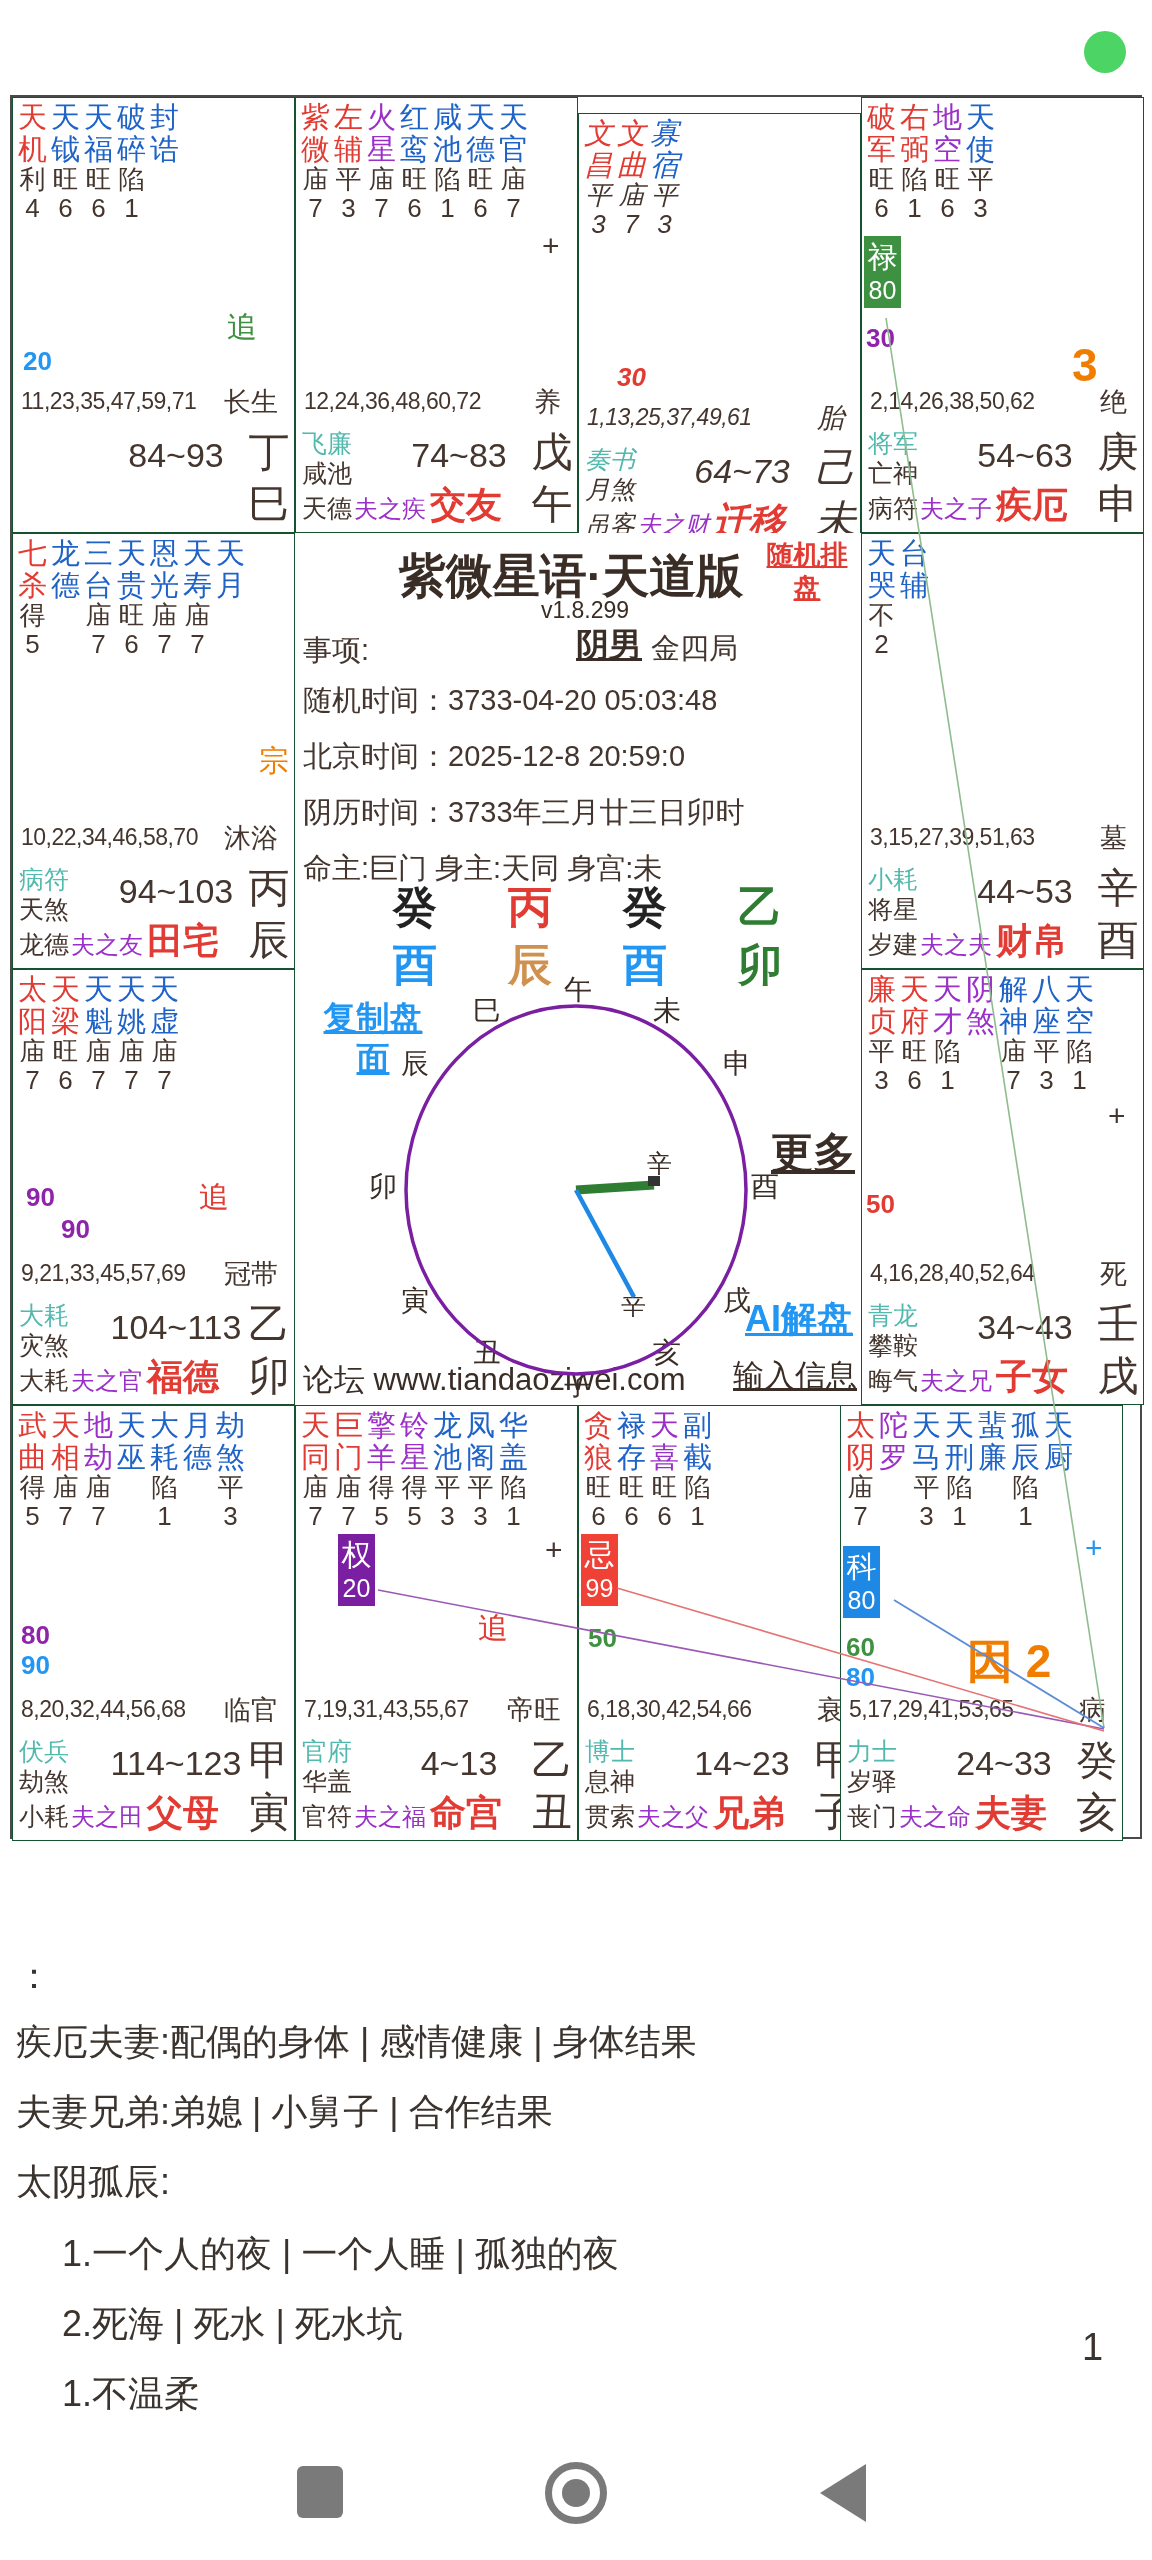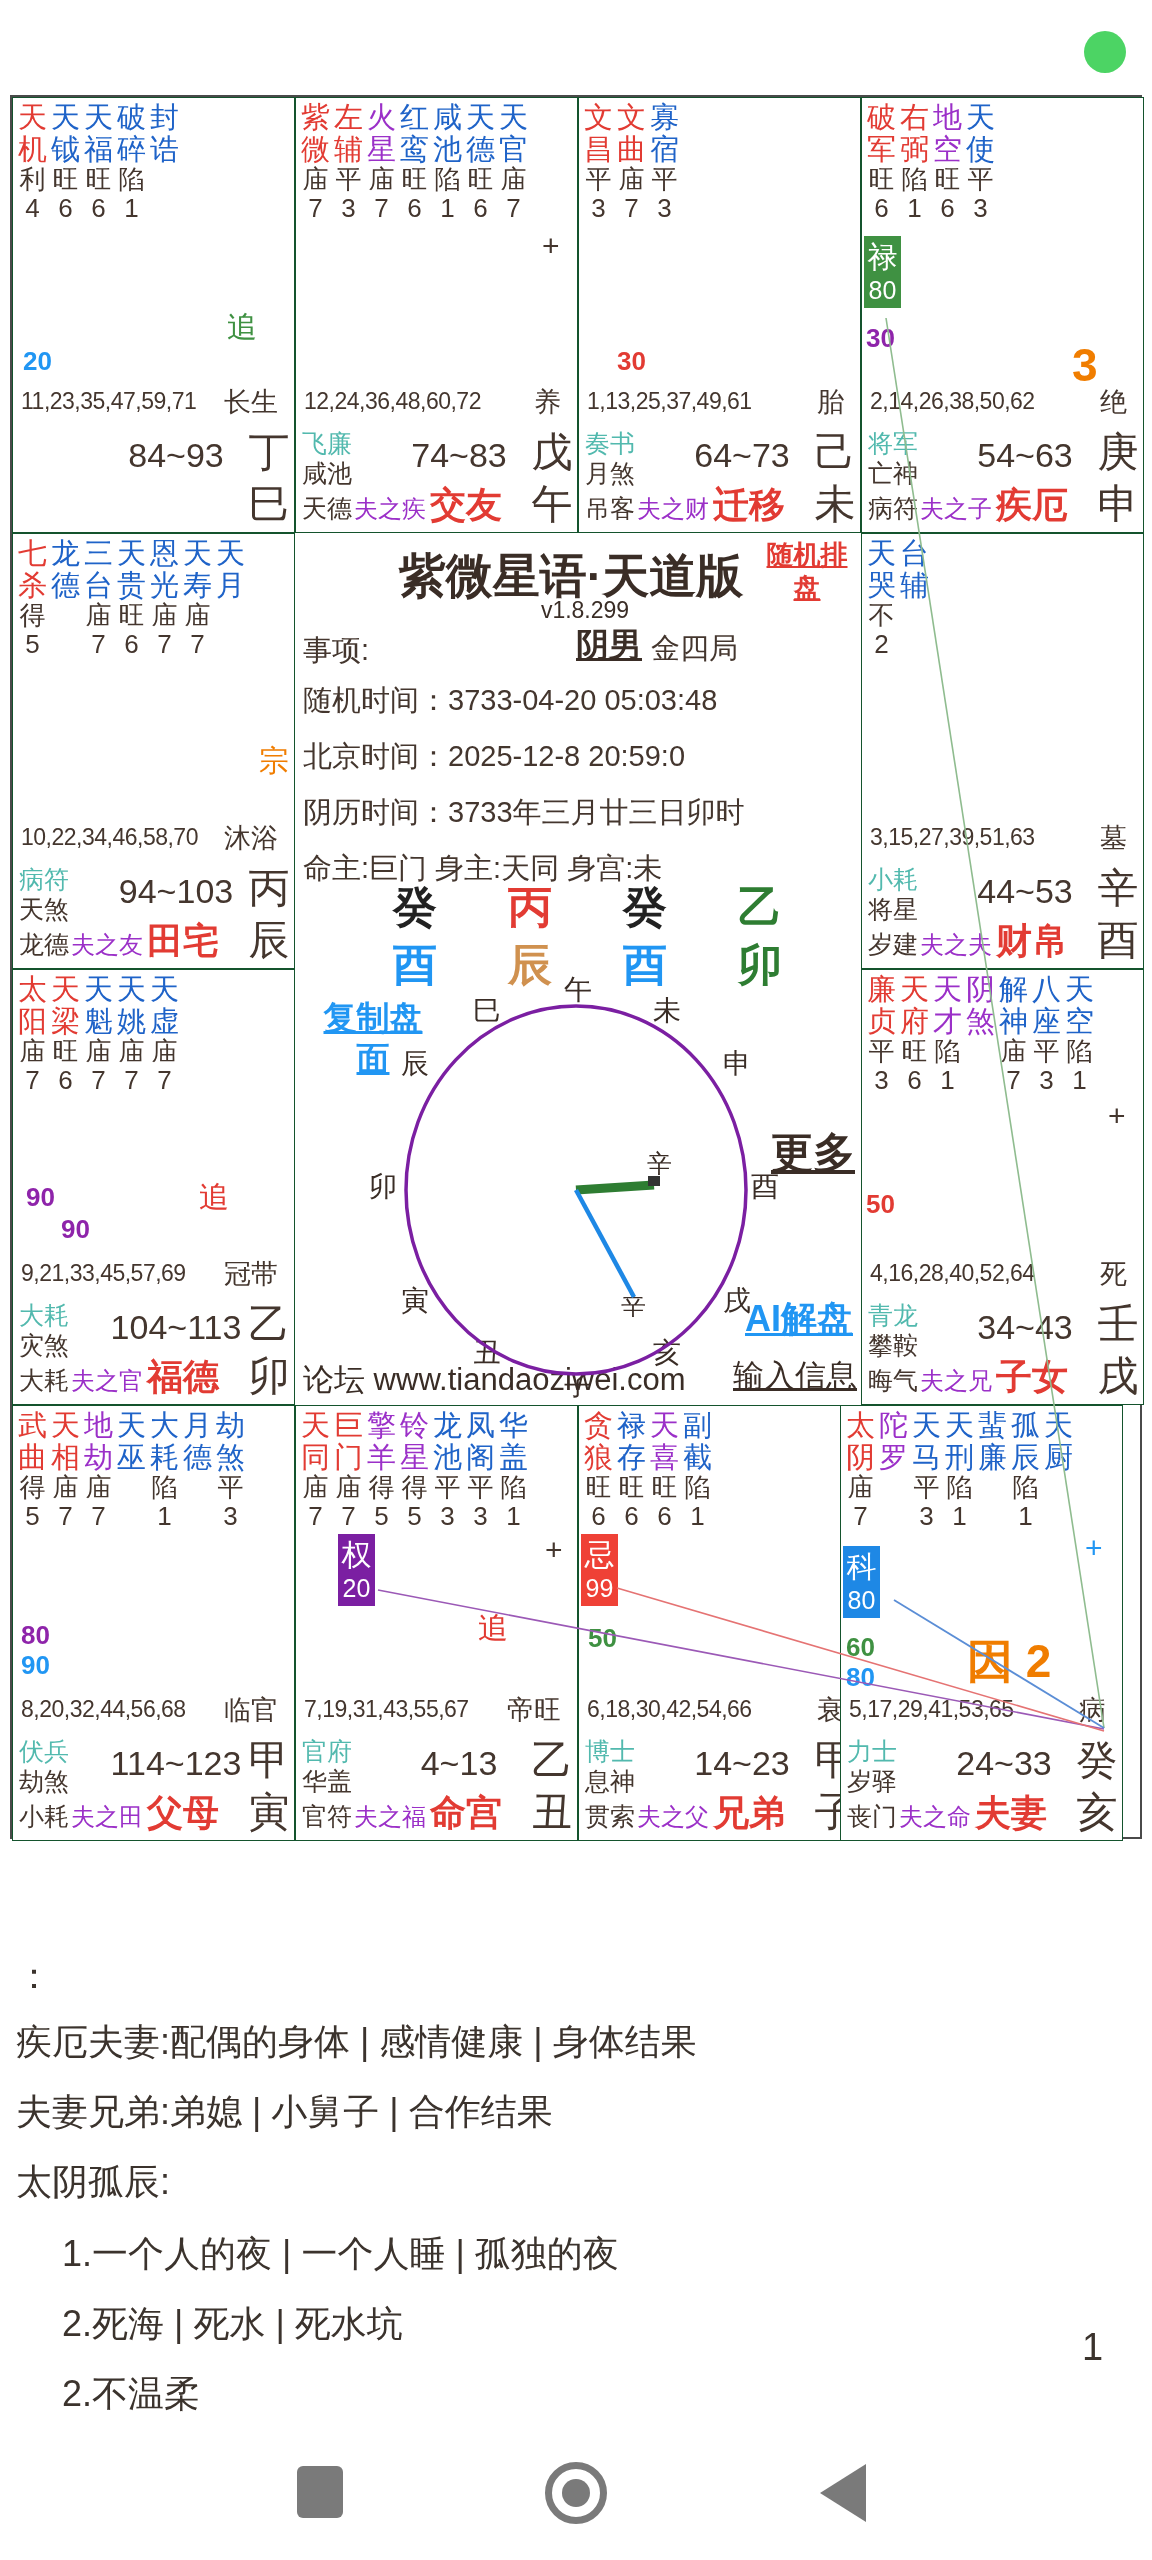--- a/index.html
+++ b/index.html
@@ -132,21 +132,21 @@
             <div>咸池</div>
             <div class="lastrow">
               <span>天德</span>
               <span class="rel">夫之疾</span>
               <span class="pname">交友</span>
             </div>
           </div>
           <div class="range">74~83</div>
           <div class="sb"><span>戊</span><br><span>午</span></div>
         </div>
-        <div class="palace" style="left: 566px; top: 0px;">
+        <div class="palace" style="left: 566px; top: 16px; font-style: italic;">
           <div class="stars">
             <div class="star s-r">文昌</div>
             <div class="star s-r">文曲</div>
             <div class="star s-b">寡宿</div>
           </div>
           <div class="bright">
             <span>平</span>
             <span>庙</span>
             <span>平</span>
           </div>
@@ -619,21 +619,21 @@
       <line x1="617" y1="1588" x2="1104" y2="1731" stroke="#e57373" stroke-width="1.6"></line>
       <line x1="894" y1="1600" x2="1104" y2="1728" stroke="#5b8ed6" stroke-width="1.8"></line>
     </svg>
 
   <div class="note" style="top:1952px">：</div>
   <div class="note" style="top:2088px">夫妻兄弟:弟媳 | 小舅子 | 合作结果</div>
   <div class="note" style="top:2018px">疾厄夫妻:配偶的身体 | 感情健康 | 身体结果</div>
   <div class="note" style="top:2158px">太阴孤辰:</div>
   <div class="note" style="top:2230px;left:62px">1.一个人的夜 | 一个人睡 | 孤独的夜</div>
   <div class="note" style="top:2300px;left:62px">2.死海 | 死水 | 死水坑</div>
-  <div class="note" style="top:2370px;left:62px">2.不温柔</div>
+  <div class="note" style="top:2370px;left:62px">1.不温柔</div>
 
   <div class="pagenum">1</div>
 
   <div class="nav-recents"></div>
   <div class="nav-home">
       <div class="in"></div>
     </div>
   <div class="nav-back"></div>
 
 </div>

